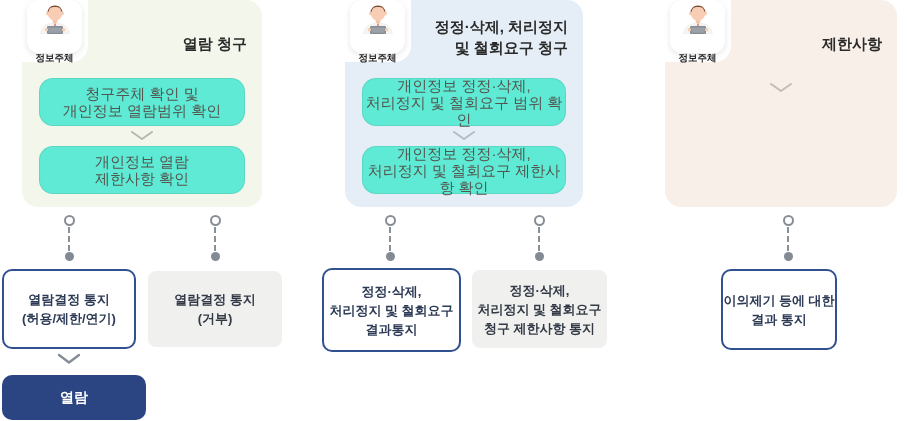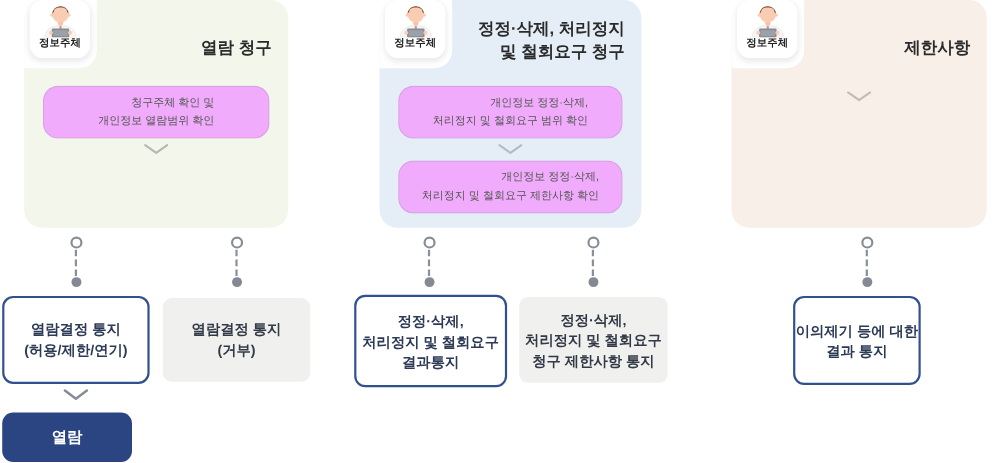--- a/index.html
+++ b/index.html
@@ -9,32 +9,32 @@
   
   .panel{position:absolute;top:0;height:207px;border-radius:16px;}
   .panel.col1{left:22px;width:240px;}
   .panel.col2{left:345px;width:238px;}
   .panel.col3{left:665px;width:232px;}
   .notch{position:absolute;left:0;top:0;width:66px;height:62px;background:#ffffff;
          border-bottom-right-radius:16px;}
   .badge{position:absolute;left:5px;top:0;width:55px;height:53px;background:#ffffff;
          border-radius:12px;box-shadow:0 2px 6px rgba(0,0,0,.10);
          display:flex;flex-direction:column;align-items:center;justify-content:flex-start;
-         padding-top:2px;box-sizing:border-box;}
+         padding-top:2px;box-sizing:border-box;gap:18px;}
   .badge svg{display:block;}
   .badge-label{font-size:9.5px;font-weight:700;color:#222222;line-height:10px;margin-top:1px;}
   .panel-title{position:absolute;right:15px;margin:0;font-size:15px;font-weight:700;
                color:#2a2a2a;text-align:right;line-height:21px;white-space:pre-line;}
   .col1 .panel-title{top:33px;}
   .col2 .panel-title{top:16px;}
   .col3 .panel-title{top:33px;}
   .steps{position:absolute;left:17px;right:17px;top:78px;display:flex;flex-direction:column;}
-  .step-box{height:48px;background:#f0abfc;border:1px solid rgba(60,62,50,.10);
+  .step-box{height:48px;background:#5eead4;border:1px solid rgba(60,62,50,.10);
             border-radius:14px;display:flex;align-items:center;justify-content:center;
-            text-align:right;font-size:10px;line-height:17px;color:#53564f;
+            text-align:center;font-size:15px;line-height:17px;color:#53564f;
             white-space:pre-line;box-sizing:border-box;}
   .step-chevron{height:20px;display:flex;align-items:center;justify-content:center;}
 
   
   .connector{position:absolute;top:215px;width:12px;height:46px;
              display:flex;flex-direction:column;align-items:center;}
   .dot-open{width:7px;height:7px;border-radius:50%;background:#ffffff;border:2px solid #878d96;box-sizing:content-box;}
   .dash{width:0;height:25px;border-left:2px dashed #8a9099;margin:1px 0;}
   .dot-solid{width:9px;height:9px;border-radius:50%;background:#848a94;}
   .connector.c1{left:63px;}
@@ -51,21 +51,21 @@
   .outcome.secondary{background:#f0f1ef;border-radius:8px;color:#333a46;}
   .outcome.o1{left:2px;top:269px;width:134px;height:80px;}
   .outcome.o2{left:148px;top:271px;width:134px;height:76px;}
   .outcome.o3{left:322px;top:268px;width:139px;height:84px;}
   .outcome.o4{left:472px;top:270px;width:135px;height:78px;}
   .outcome.o5{left:721px;top:269px;width:116px;height:81px;}
 
   .down-chevron{position:absolute;left:57px;top:352px;width:24px;height:13px;
                 display:flex;align-items:center;justify-content:center;}
 
-  .final-box{position:absolute;left:2px;top:375px;width:118px;height:45px;background:#2b4583;
+  .final-box{position:absolute;left:2px;top:375px;width:144px;height:45px;background:#2b4583;
              border-radius:10px;display:flex;align-items:center;justify-content:center;
              color:#ffffff;font-size:14px;font-weight:700;}
 </style>
 </head>
 <body>
 
 <div class="stage">
 
   <section class="panel col1" style="background-color: rgb(243, 246, 235);">
     <div class="notch"></div>
@@ -89,20 +89,22 @@
     </div>
     <h2 class="panel-title">열람 청구</h2>
     <div class="steps">
       <div class="step-box">청구주체 확인 및
 개인정보 열람범위 확인</div>
       <div class="step-chevron">
         <svg width="22" height="10" viewBox="0 0 22 10">
             <path d="M1,1 L11,8 L21,1" fill="none" stroke="#b4bab2" stroke-width="2" stroke-linecap="round" stroke-linejoin="round"></path>
           </svg>
       </div>
+      <div class="step-box">개인정보 열람
+제한사항 확인</div>
     </div>
   </section>
 
   <section class="panel col2" style="background-color: rgb(229, 238, 247);">
     <div class="notch"></div>
     <div class="badge">
       <span>
         <svg width="40" height="32" viewBox="0 0 40 34">
           <path d="M5,34 C5,26.5 11,22.5 20,22.5 C29,22.5 35,26.5 35,34 Z" fill="#f7f5f2" stroke="#e7e3de" stroke-width="0.6"></path>
           <rect x="19" y="22.8" width="2" height="3.5" fill="#e98a8a"></rect>

